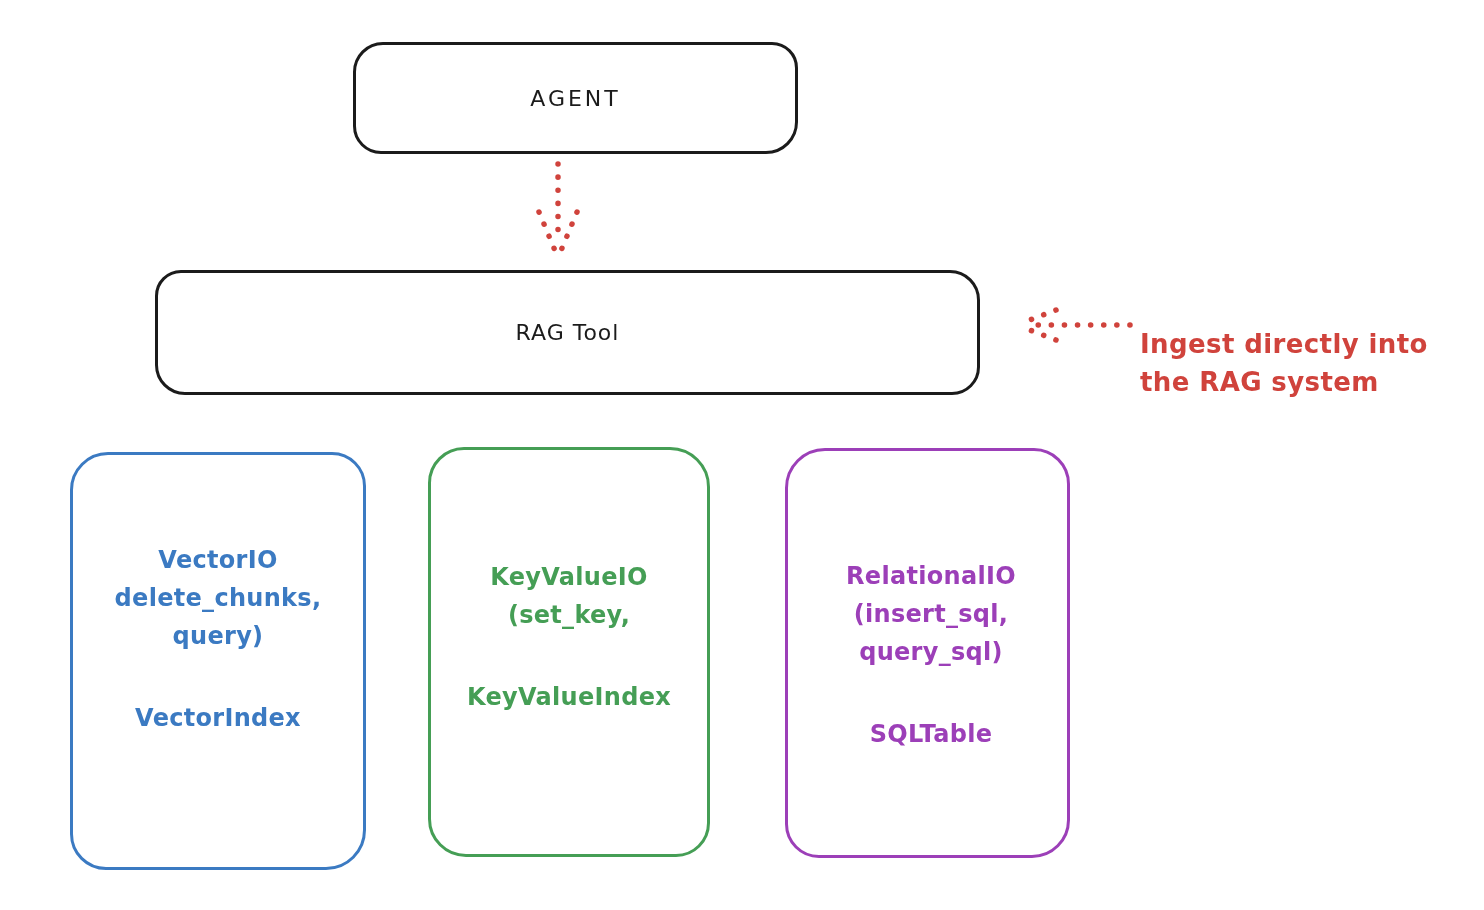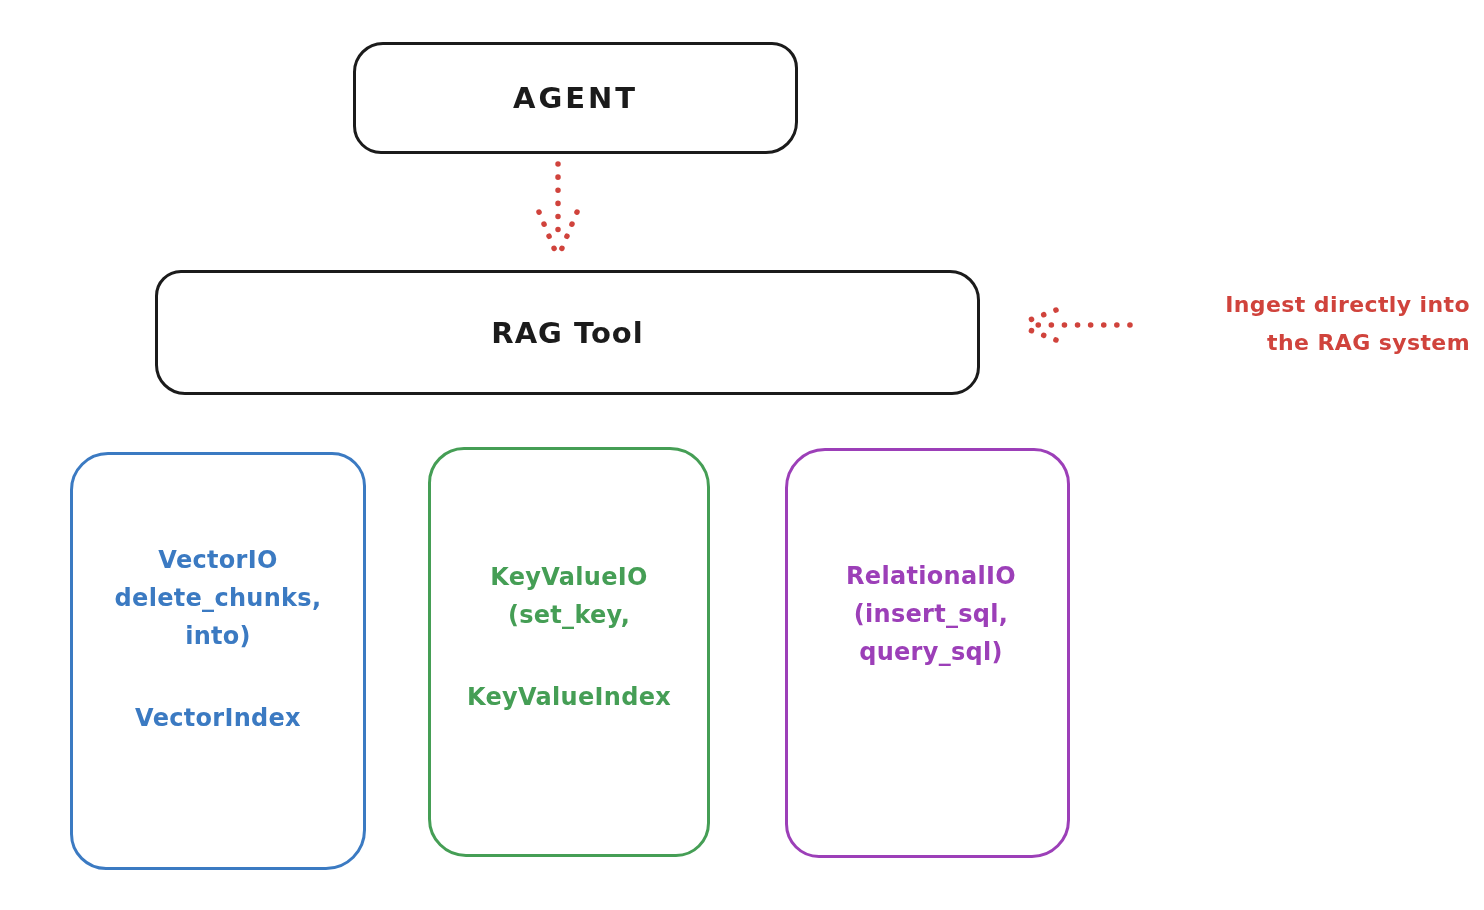--- a/index.html
+++ b/index.html
@@ -18,46 +18,47 @@
     display: flex;
     align-items: center;
     justify-content: center;
   }
   .box-black {
     border: 3.5px solid #1b1b1b;
     border-radius: 30px 26px 32px 28px;
     color: #1b1b1b;
   }
   .box-title {
-    font-size: 29px;
-    font-weight: 700;
+    font-size: 22px;
+    font-weight: 400;
     letter-spacing: 3px;
   }
   .rag-title { letter-spacing: 1px; }
   .backend-box {
     border: 3px solid;
     border-radius: 38px 34px 40px 36px;
     align-items: flex-start;
   }
   .backend-text {
     width: 100%;
     text-align: center;
     font-size: 24px;
     font-weight: 600;
     line-height: 38px;
     letter-spacing: 0.3px;
   }
   .index-label { margin-top: 44px; }
   .annotation {
     position: absolute;
-    text-align: right;
-    font-size: 22px;
+    text-align: left;
+    font-size: 26px;
     font-weight: 700;
     line-height: 38px;
     letter-spacing: 0.4px;
+    margin-top: 39px;
   }
   .arrow-svg { position: absolute; overflow: visible; }
 </style>
 </head>
 <body>
 
 <div id="canvas">
 
   <div class="sketch-box box-black" style="left:353px; top:42px; width:445px; height:112px;">
     <span class="box-title">AGENT</span>
@@ -85,34 +86,35 @@
 
   <div class="annotation" style="left:1140px; top:286px; width:330px; color:#d0433c;">
     <div>Ingest directly into</div>
     <div>the RAG system</div>
   </div>
 
   <div class="sketch-box backend-box" style="left: 70px; top: 452px; width: 296px; height: 418px; border-color: rgb(59, 122, 194); color: rgb(59, 122, 194);">
     <div class="backend-text" style="margin-top:86px;">
       <div>VectorIO</div>
       <div>delete_chunks,</div>
-      <div>into)</div>
+      <div>query)</div>
       <div class="index-label">VectorIndex</div>
     </div>
   </div>
 
   <div class="sketch-box backend-box" style="left: 428px; top: 447px; width: 282px; height: 410px; border-radius: 36px 40px 34px 38px; border-color: rgb(69, 158, 85); color: rgb(69, 158, 85);">
     <div class="backend-text" style="margin-top:108px;">
       <div>KeyValueIO</div>
       <div>(set_key,</div>
       <div class="index-label">KeyValueIndex</div>
     </div>
   </div>
 
   <div class="sketch-box backend-box" style="left: 785px; top: 448px; width: 285px; height: 410px; border-radius: 40px 36px 38px 34px; border-color: rgb(156, 63, 184); color: rgb(156, 63, 184); padding-left: 7px;">
     <div class="backend-text" style="margin-top:106px;">
       <div>RelationalIO</div>
       <div>(insert_sql,</div>
       <div>query_sql)</div>
+      <div class="index-label">SQLTable</div>
     </div>
   </div>
 
 </div>
 
 </body></html>

